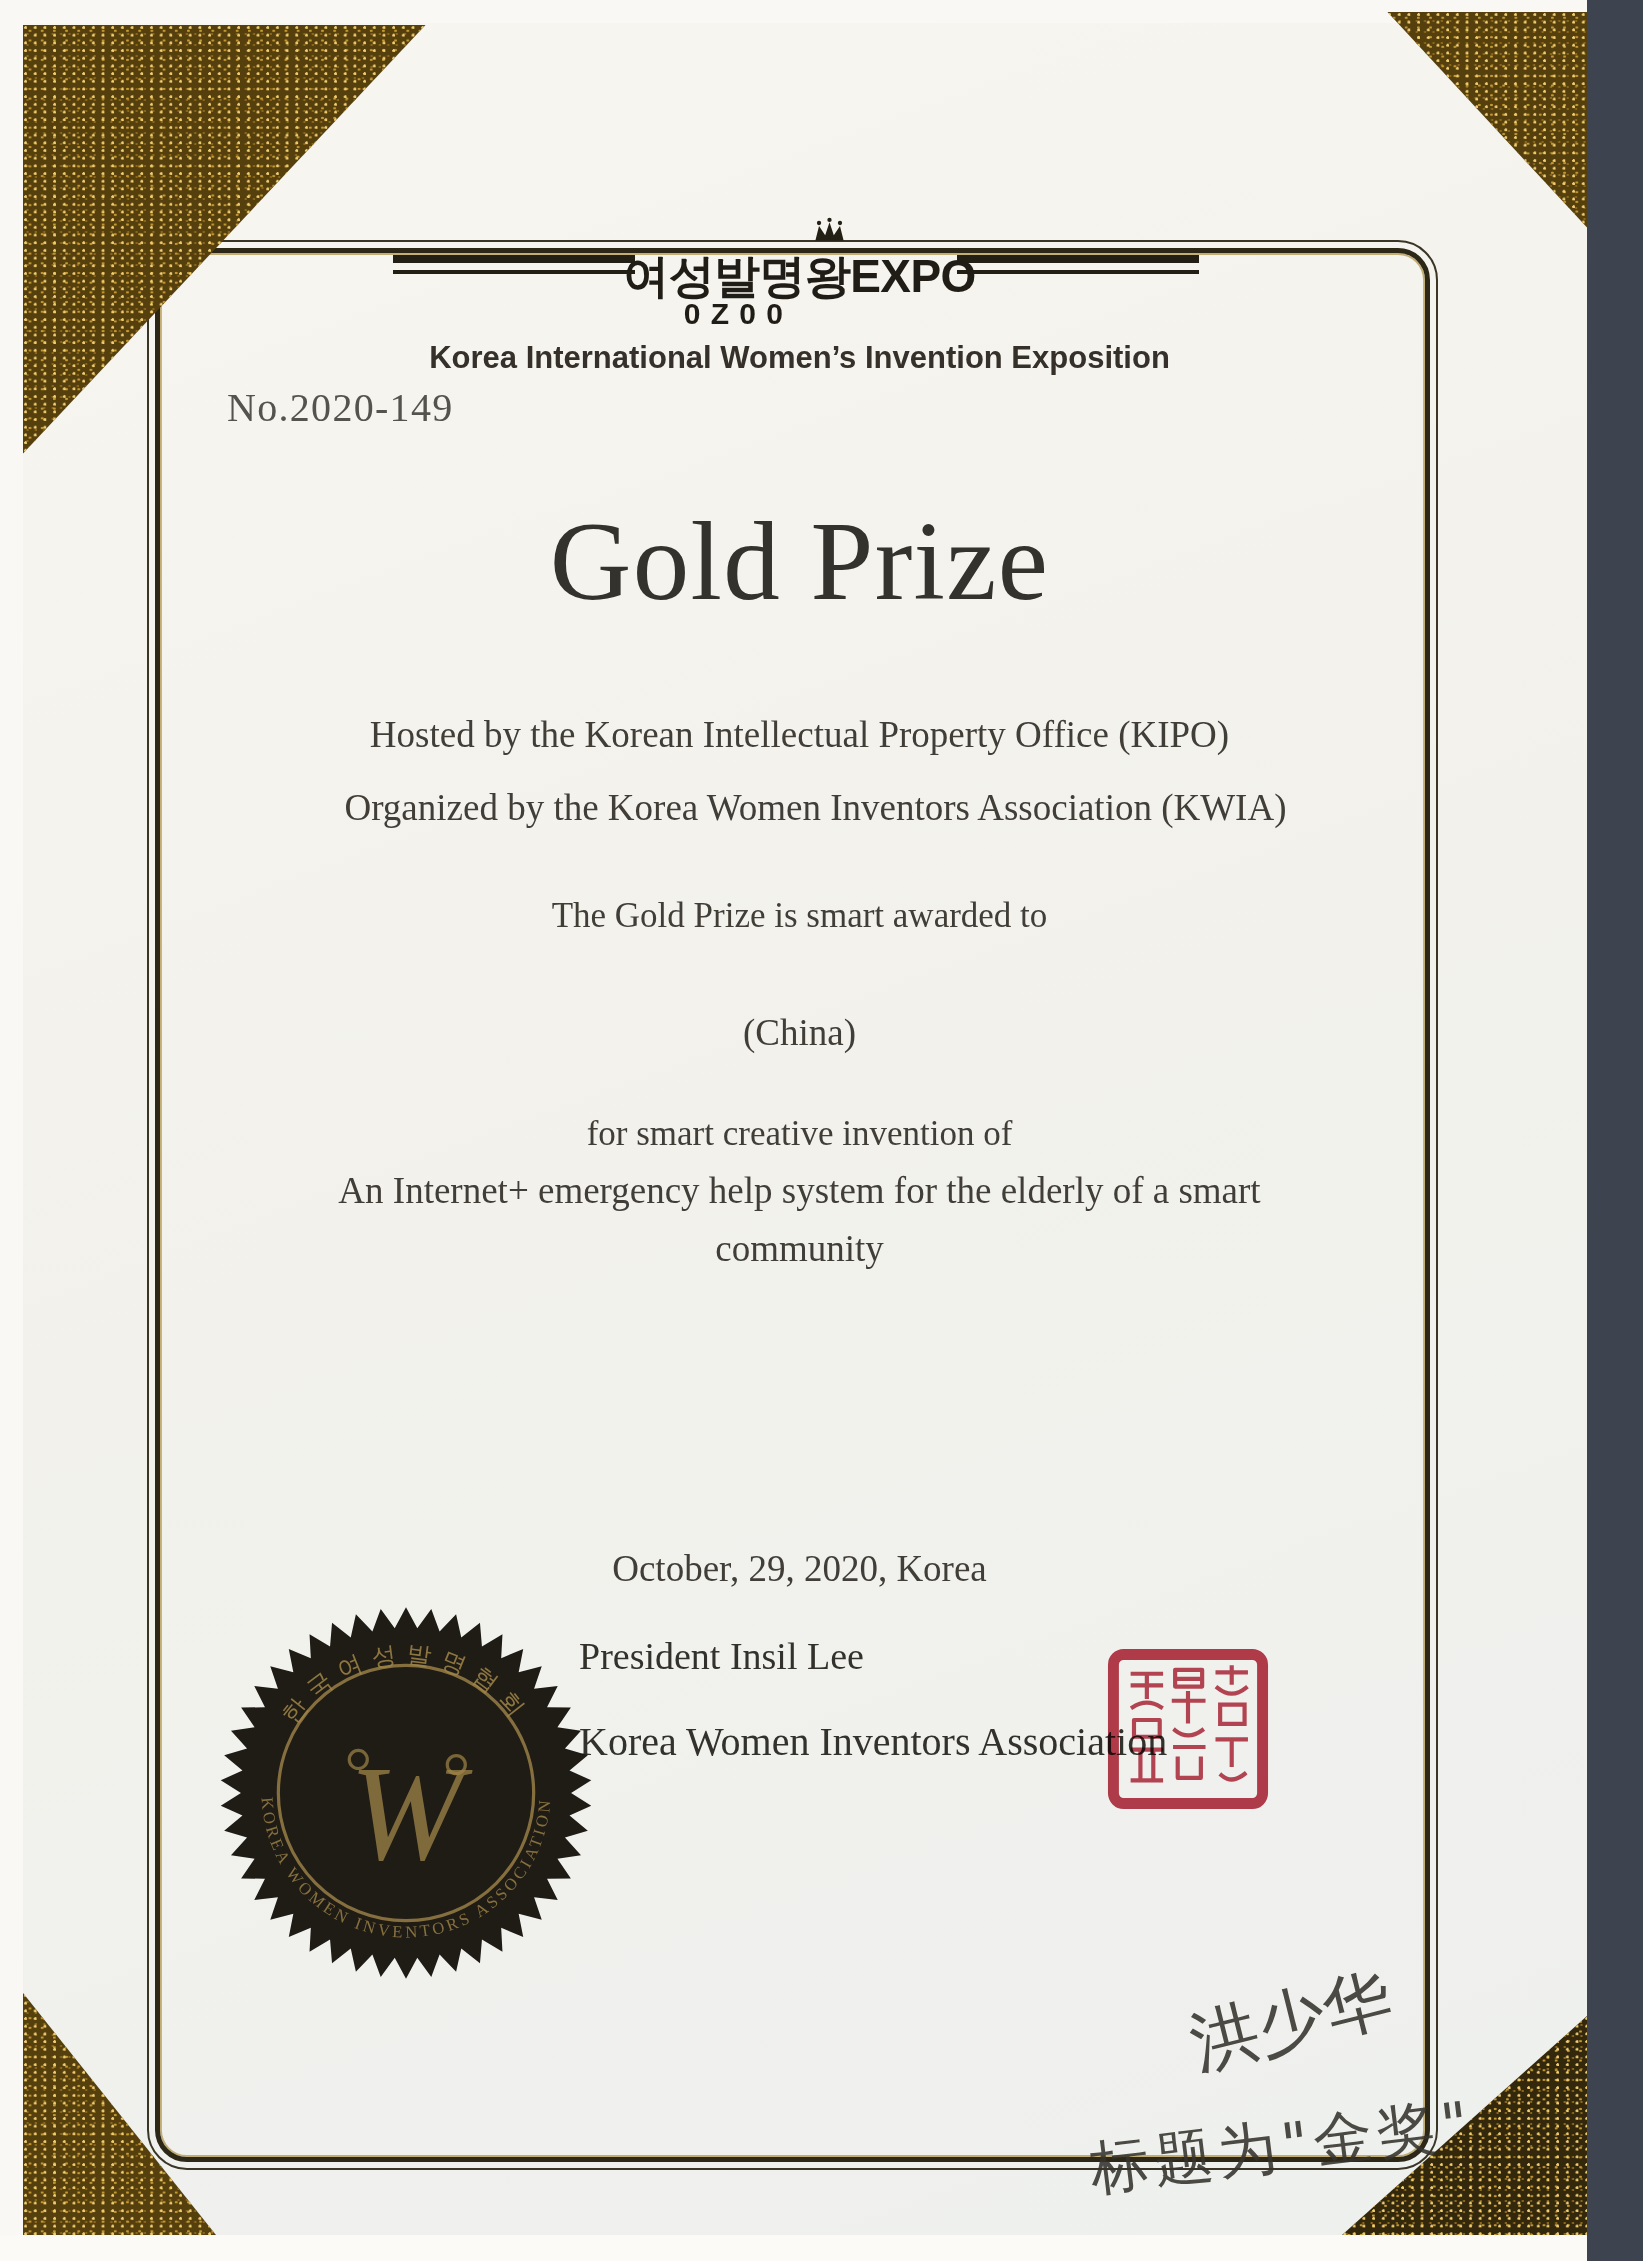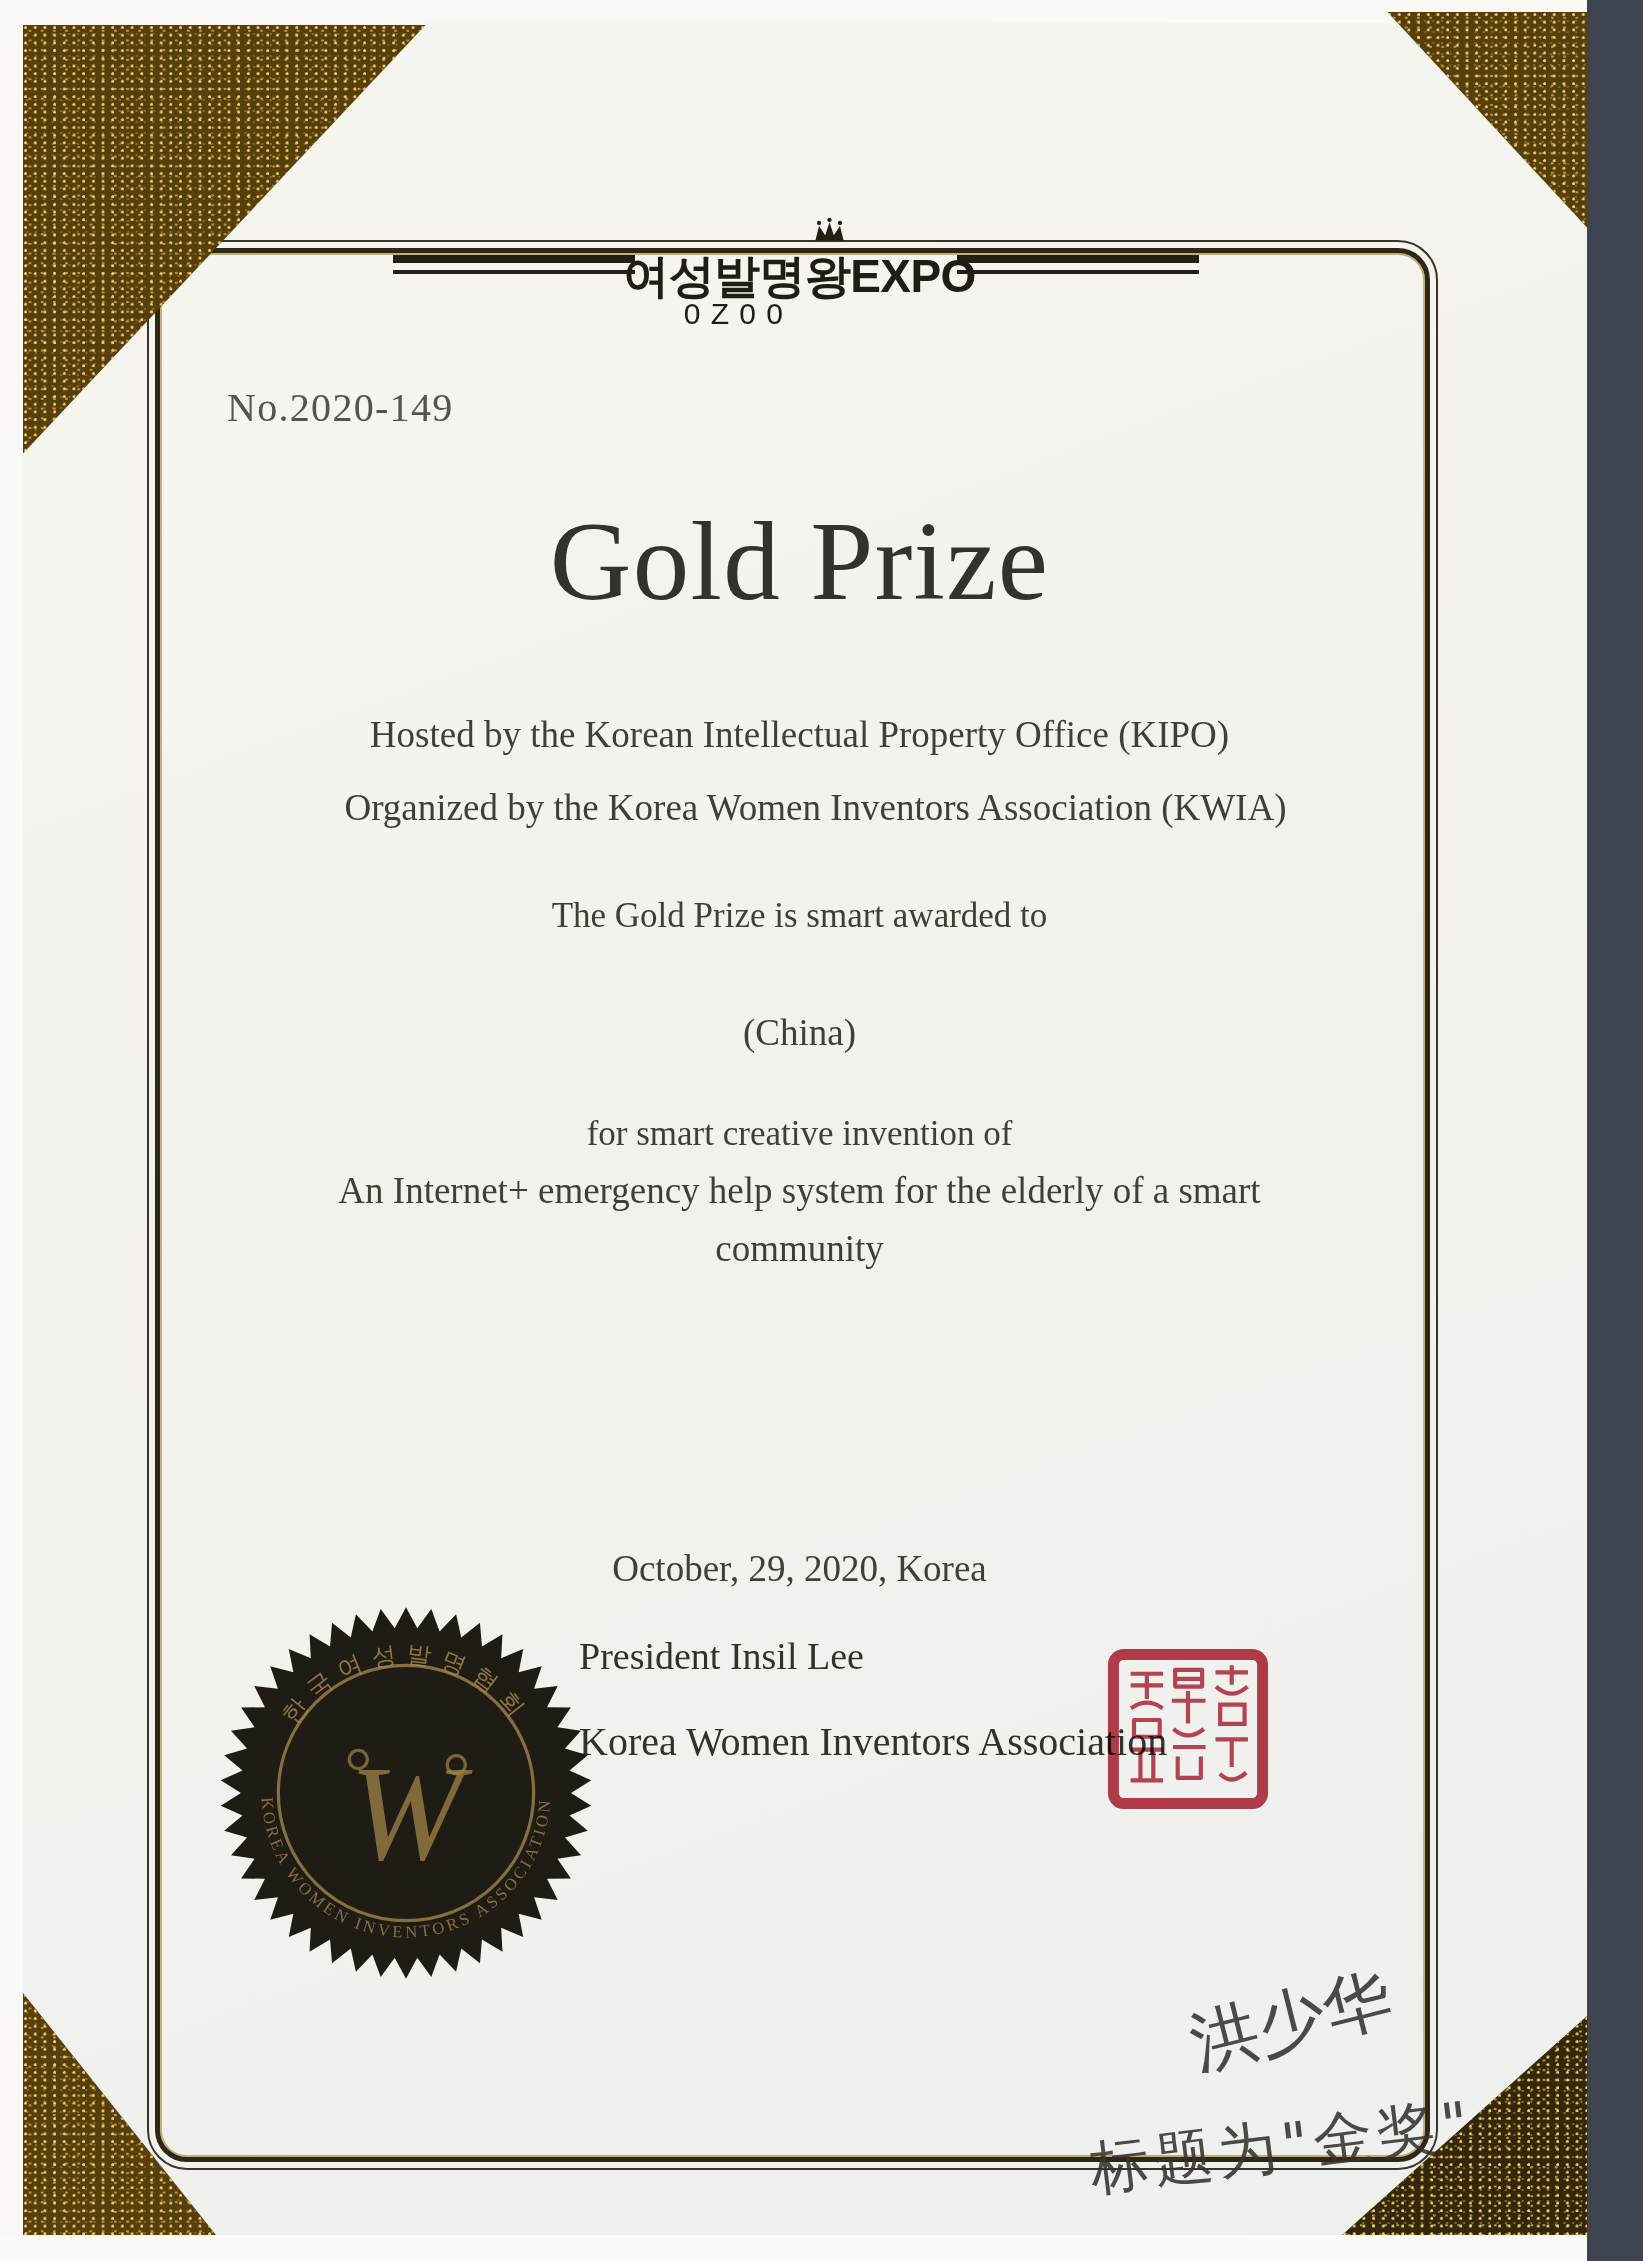--- a/index.html
+++ b/index.html
@@ -41,21 +41,21 @@
   }
   .frame-inner{
     position:absolute;left:6.4px;top:6.4px;right:6.4px;bottom:6.4px;
     border:5.8px solid #2c2716;border-radius:32px;
     box-shadow:inset 0 0 0 1.9px rgba(178,149,74,.75);
   }
   
   .centerband{left:155px;width:1289px;text-align:center;z-index:2;}
   .sans{font-family:"Liberation Sans","DejaVu Sans",sans-serif;}
   .logo-line{top:253px;font-weight:800;font-size:46px;letter-spacing:-0.6px;color:#201d16;line-height:1;}
-  .logo-year{top:299px;font-weight:400;font-size:30px;letter-spacing:10.3px;color:#201d16;transform:translateX(-61px);line-height:1;}
+  .logo-year{top:299px;font-weight:700;font-size:30px;letter-spacing:10.3px;color:#201d16;transform:translateX(-61px);line-height:1;}
   .crown{left:811px;top:217px;width:37px;height:28px;z-index:2;}
   .rule{height:22px;z-index:2;background:linear-gradient(#231f15 0 8.4px,transparent 8.4px 15.5px,#231f15 15.5px 19.3px,transparent 19.3px);}
   .rule-left{left:393px;top:255px;width:242px;}
   .rule-right{left:957px;top:255px;width:242px;}
   .subtitle{top:340px;font-weight:700;font-size:31px;color:#35302a;}
   .cert-no{left:227px;top:384px;font-size:40px;letter-spacing:1.3px;color:var(--muted-ink);z-index:2;}
   .cert-title{top:496px;font-size:113px;font-weight:500;letter-spacing:1.3px;color:var(--title-ink);line-height:1.15;}
   .bodyline{color:#413e38;line-height:1.1;}
   .l-hosted{top:715px;font-size:37px;}
   .l-organized{top:788px;font-size:37px;padding-left:16px;}
@@ -96,20 +96,21 @@
   <svg class="abs crown" viewBox="0 0 60 44">
     <path d="M7 38 L13 14 L23 29 L30 8 L37 29 L47 14 L53 38 Z" fill="#241f15"></path>
     <circle cx="13" cy="9" r="3.5" fill="#241f15"></circle>
     <circle cx="30" cy="4" r="3.5" fill="#241f15"></circle>
     <circle cx="47" cy="9" r="3.5" fill="#241f15"></circle>
   </svg>
   <div class="abs rule rule-left"></div>
   <div class="abs rule rule-right"></div>
   <div class="abs centerband sans logo-line">여성발명왕EXPO</div>
   <div class="abs centerband sans logo-year">0Z00</div>
+  <div class="abs centerband sans subtitle">Korea International Women’s Invention Exposition</div>
 
   <div class="abs cert-no">No.2020-149</div>
 
   <div class="abs centerband cert-title">Gold Prize</div>
 
   <div class="abs centerband bodyline l-hosted">Hosted by the Korean Intellectual Property Office (KIPO)</div>
   <div class="abs centerband bodyline l-organized">Organized by the Korea Women Inventors Association (KWIA)</div>
   <div class="abs centerband bodyline l-awarded">The Gold Prize is smart awarded to</div>
   <div class="abs centerband bodyline l-country">(China)</div>
   <div class="abs centerband bodyline l-fortheir">for smart creative invention of</div>

